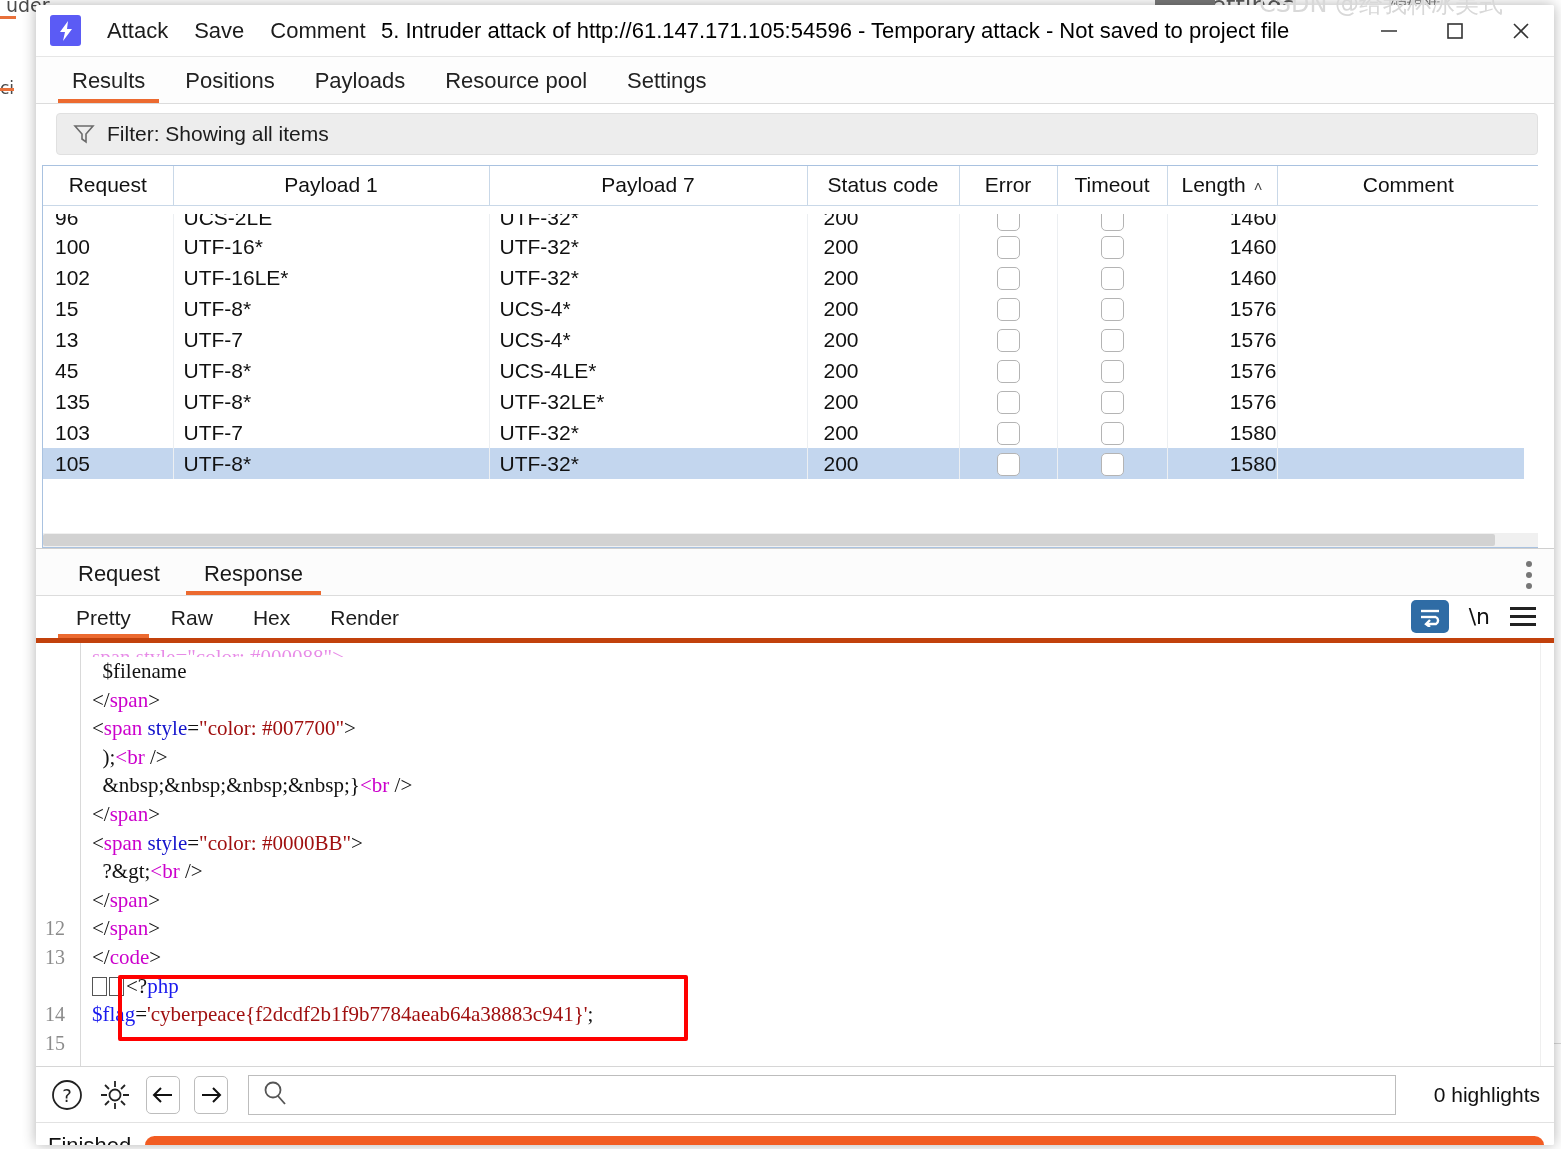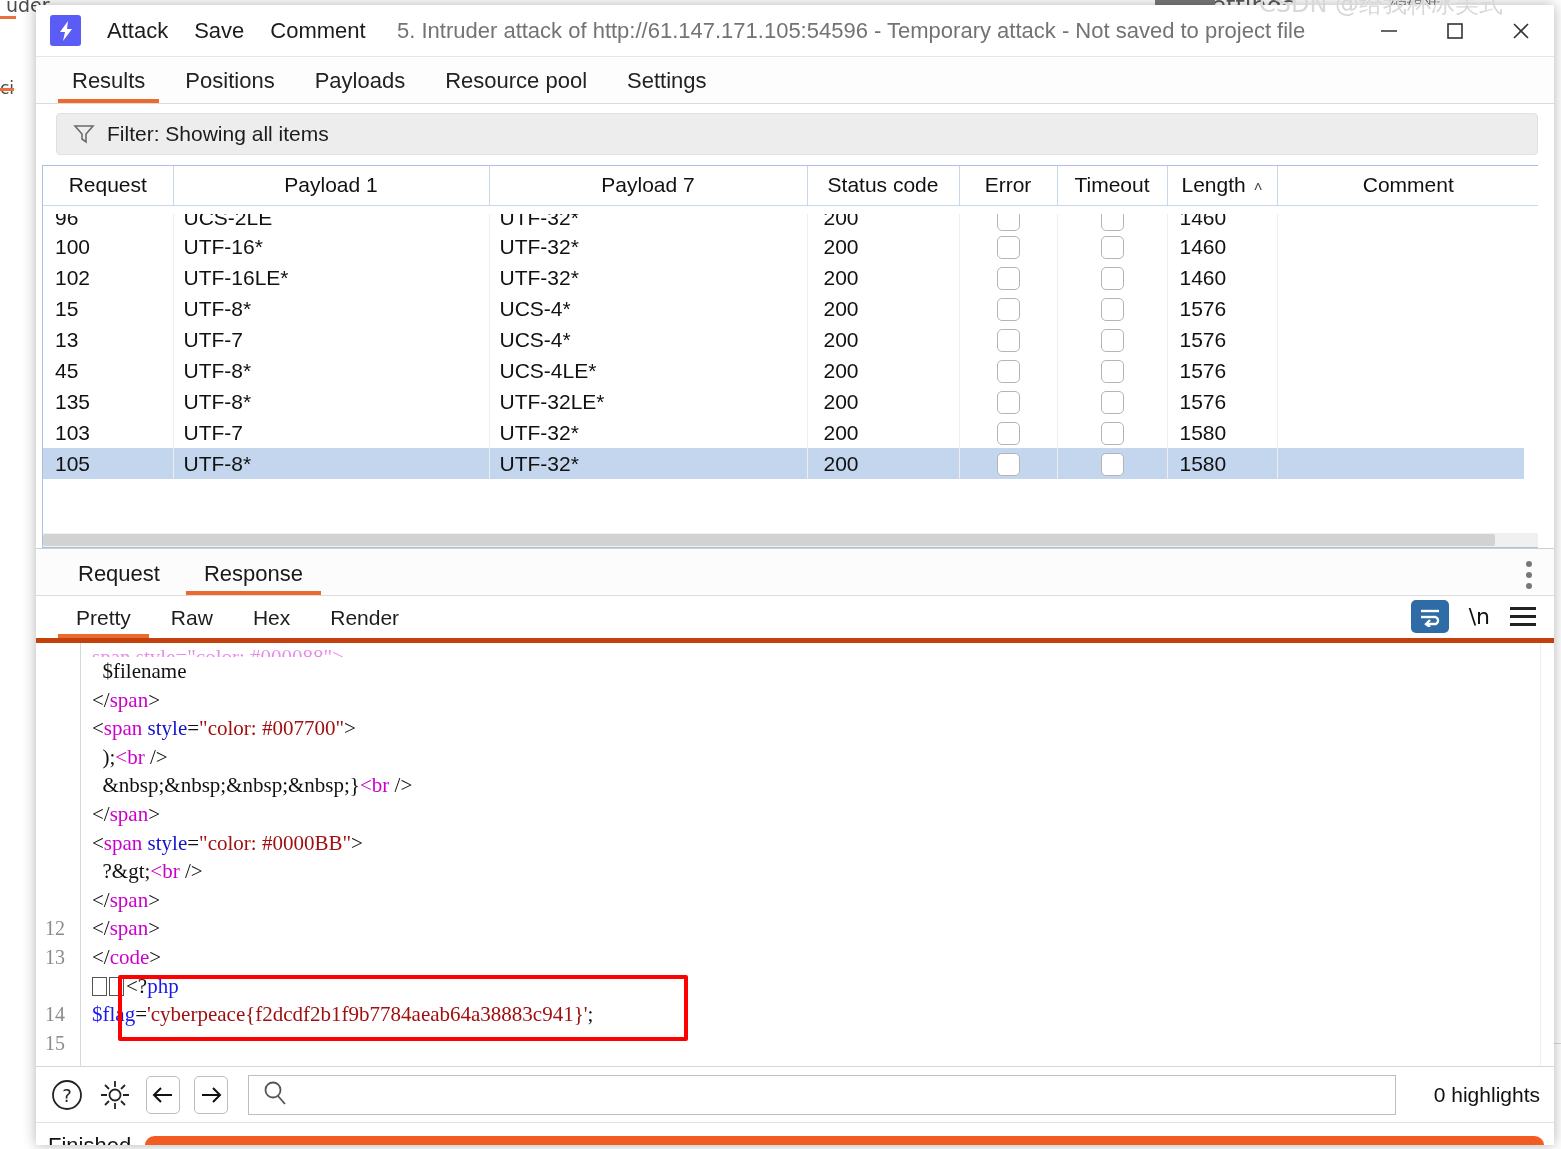--- a/index.html
+++ b/index.html
@@ -65,23 +65,23 @@
   }
   .menu-item {
     font-size: 22px;
     color: #1c1c1c;
     margin-left: 26px;
     cursor: default;
     white-space: nowrap;
   }
   #title-text {
     position: absolute;
-    left: 361px;
+    left: 345px;
     font-size: 22px;
-    color: #737373;
+    color: #000000;
     white-space: nowrap;
     text-align: right;
   }
   #win-controls {
     position: absolute;
     right: 0; top: 0;
     height: 52px;
     display: flex; align-items: center;
   }
   .win-btn {
@@ -160,21 +160,21 @@
     font-size: 21px;
     color: #111;
     height: 31px;
     border-right: 1px solid #eceff2;
     padding: 0 0 0 10px;
     vertical-align: middle;
     white-space: nowrap;
   }
   table.results td.c-req { padding-left: 12px; }
   table.results td.c-status { padding-left: 16px; }
-  table.results td.c-len { padding-left: 12px; }
+  table.results td.c-len { padding-left: 12px; text-align: right; }
   table.results td.c-chk { text-align: center; padding-left: 0; }
   table.results tr.sel td { background: #c3d6ee; }
   table.results tr.clipped td {
     height: 26px;
     padding-top: 0;
   }
   .chk {
     display: inline-block;
     width: 23px; height: 23px;
     border: 1px solid #b4b4b4;

